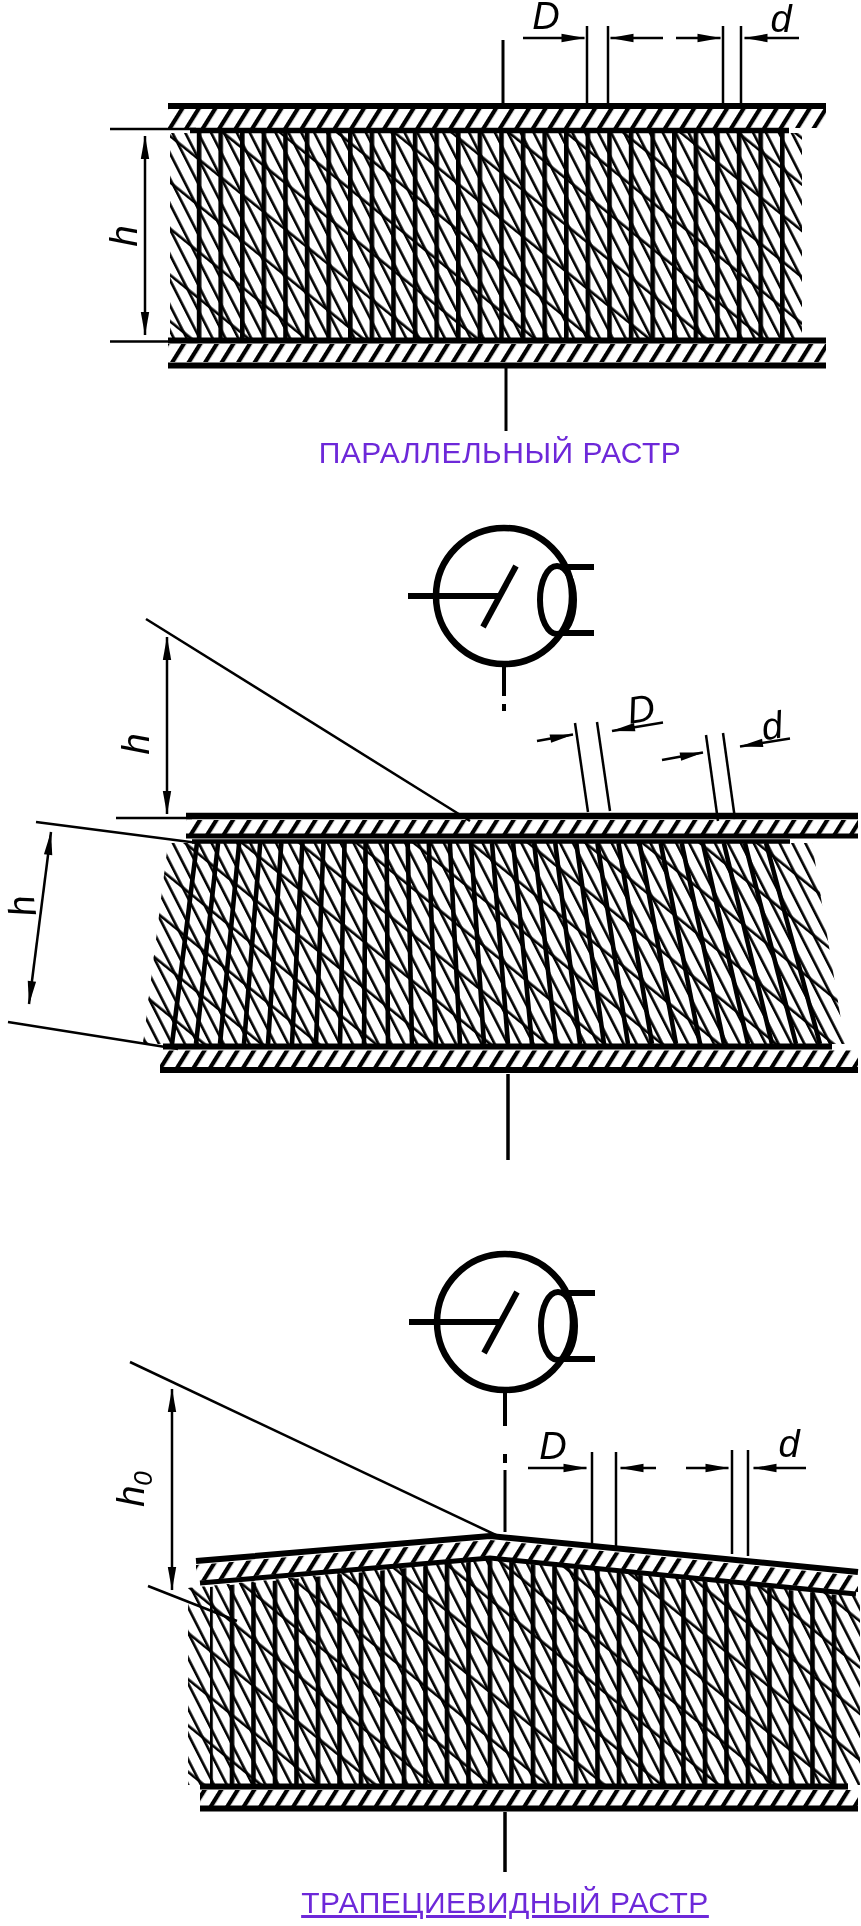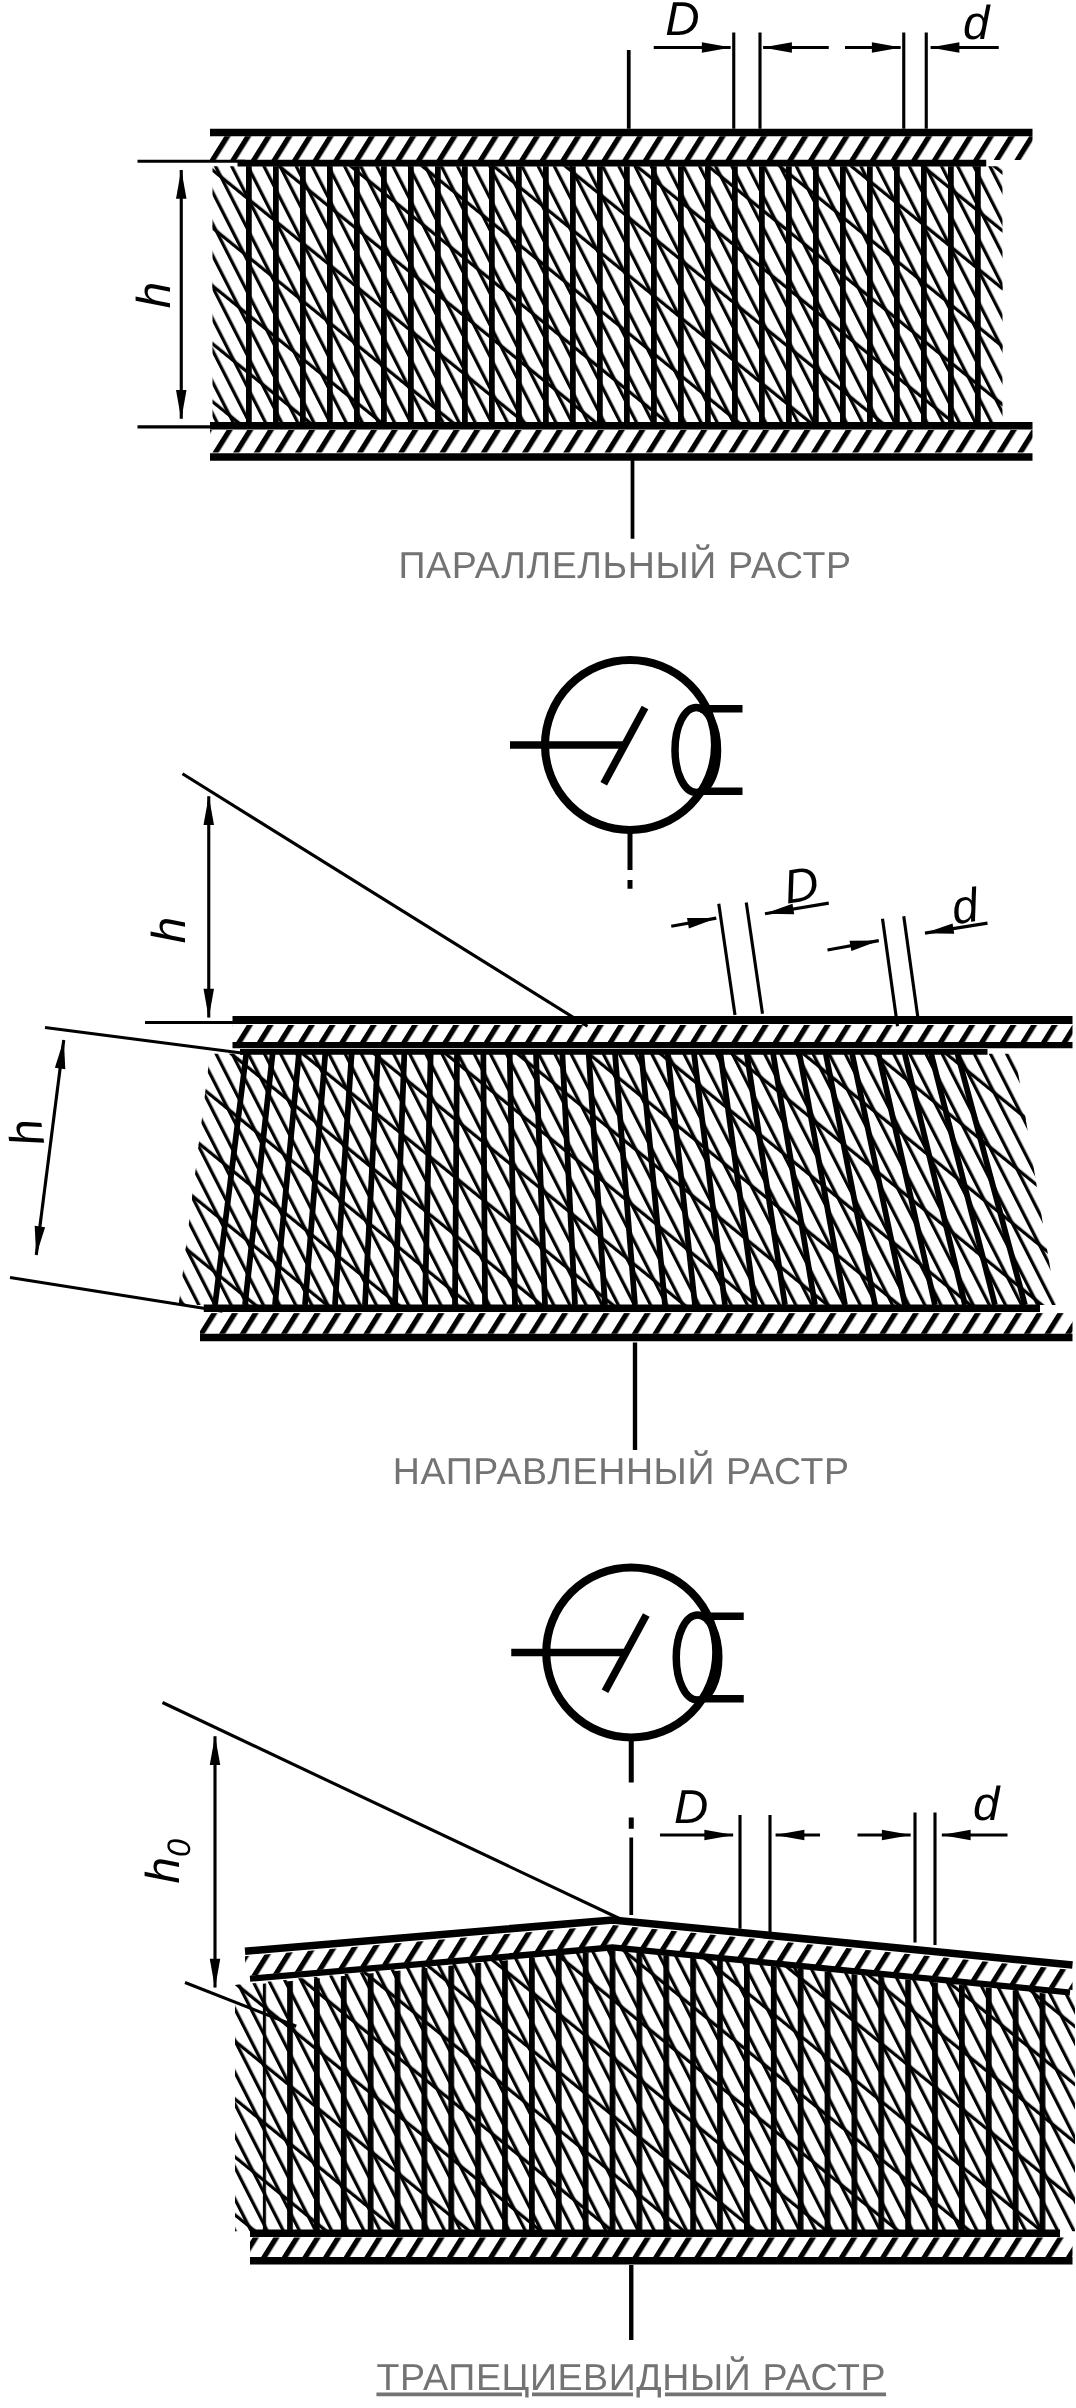--- a/index.html
+++ b/index.html
@@ -5,21 +5,21 @@
   html,body{margin:0;padding:0;background:#ffffff;}
   .canvas{position:relative;width:861px;height:1926px;background:#fff;overflow:hidden;
           font-family:"Liberation Sans",sans-serif;}
   svg{position:absolute;left:0;top:0;}
   .dim-label{position:absolute;font:italic 38px "Liberation Sans",sans-serif;color:#000;
              transform:translate(-50%,-50%);white-space:nowrap;line-height:1;}
   .dim-label.rot90{transform:translate(-50%,-50%) rotate(-90deg);}
   .dim-label.rot98{transform:translate(-50%,-50%) rotate(-98deg);}
   .dim-label.rot9{transform:translate(-50%,-50%) rotate(-9deg);}
   .dim-label sub{font-size:26px;}
-  .caption{position:absolute;font:400 30px "Liberation Sans",sans-serif;color:#737373;
+  .caption{position:absolute;font:400 30px "Liberation Sans",sans-serif;color:#6d28d9;
            letter-spacing:0.5px;transform:translateX(-50%);white-space:nowrap;}
 </style>
 </head>
 <body>
 
 <div class="canvas">
 
 <svg width="861" height="1926" viewBox="0 0 861 1926">
   <defs>
     <marker id="arw" markerUnits="userSpaceOnUse" markerWidth="26" markerHeight="12" refX="25" refY="6" orient="auto-start-reverse">
@@ -206,20 +206,19 @@
 
 <div class="dim-label" style="left:546px;top:16px;">D</div>
 <div class="dim-label" style="left:781px;top:19px;">d</div>
 <div class="dim-label rot90" style="left:124px;top:236px;">h</div>
 <div class="caption" style="left:500px;top:436px;">ПАРАЛЛЕЛЬНЫЙ РАСТР</div>
 
 <div class="dim-label rot9" style="left:641px;top:709px;">D</div>
 <div class="dim-label rot9" style="left:772px;top:726px;">d</div>
 <div class="dim-label rot90" style="left:136px;top:744px;">h</div>
 <div class="dim-label rot98" style="left:22px;top:906px;">h</div>
-<div class="caption" style="left:497px;top:1161px;">НАПРАВЛЕННЫЙ РАСТР</div>
 
 <div class="dim-label" style="left:553px;top:1446px;">D</div>
 <div class="dim-label" style="left:789px;top:1444px;">d</div>
 <div class="dim-label rot90" style="left:134px;top:1489px;"><span>h</span><sub>0</sub></div>
 <div class="caption" style="left:505px;top:1886px;text-decoration:underline;">ТРАПЕЦИЕВИДНЫЙ РАСТР</div>
 
 </div>
 
 </body></html>

